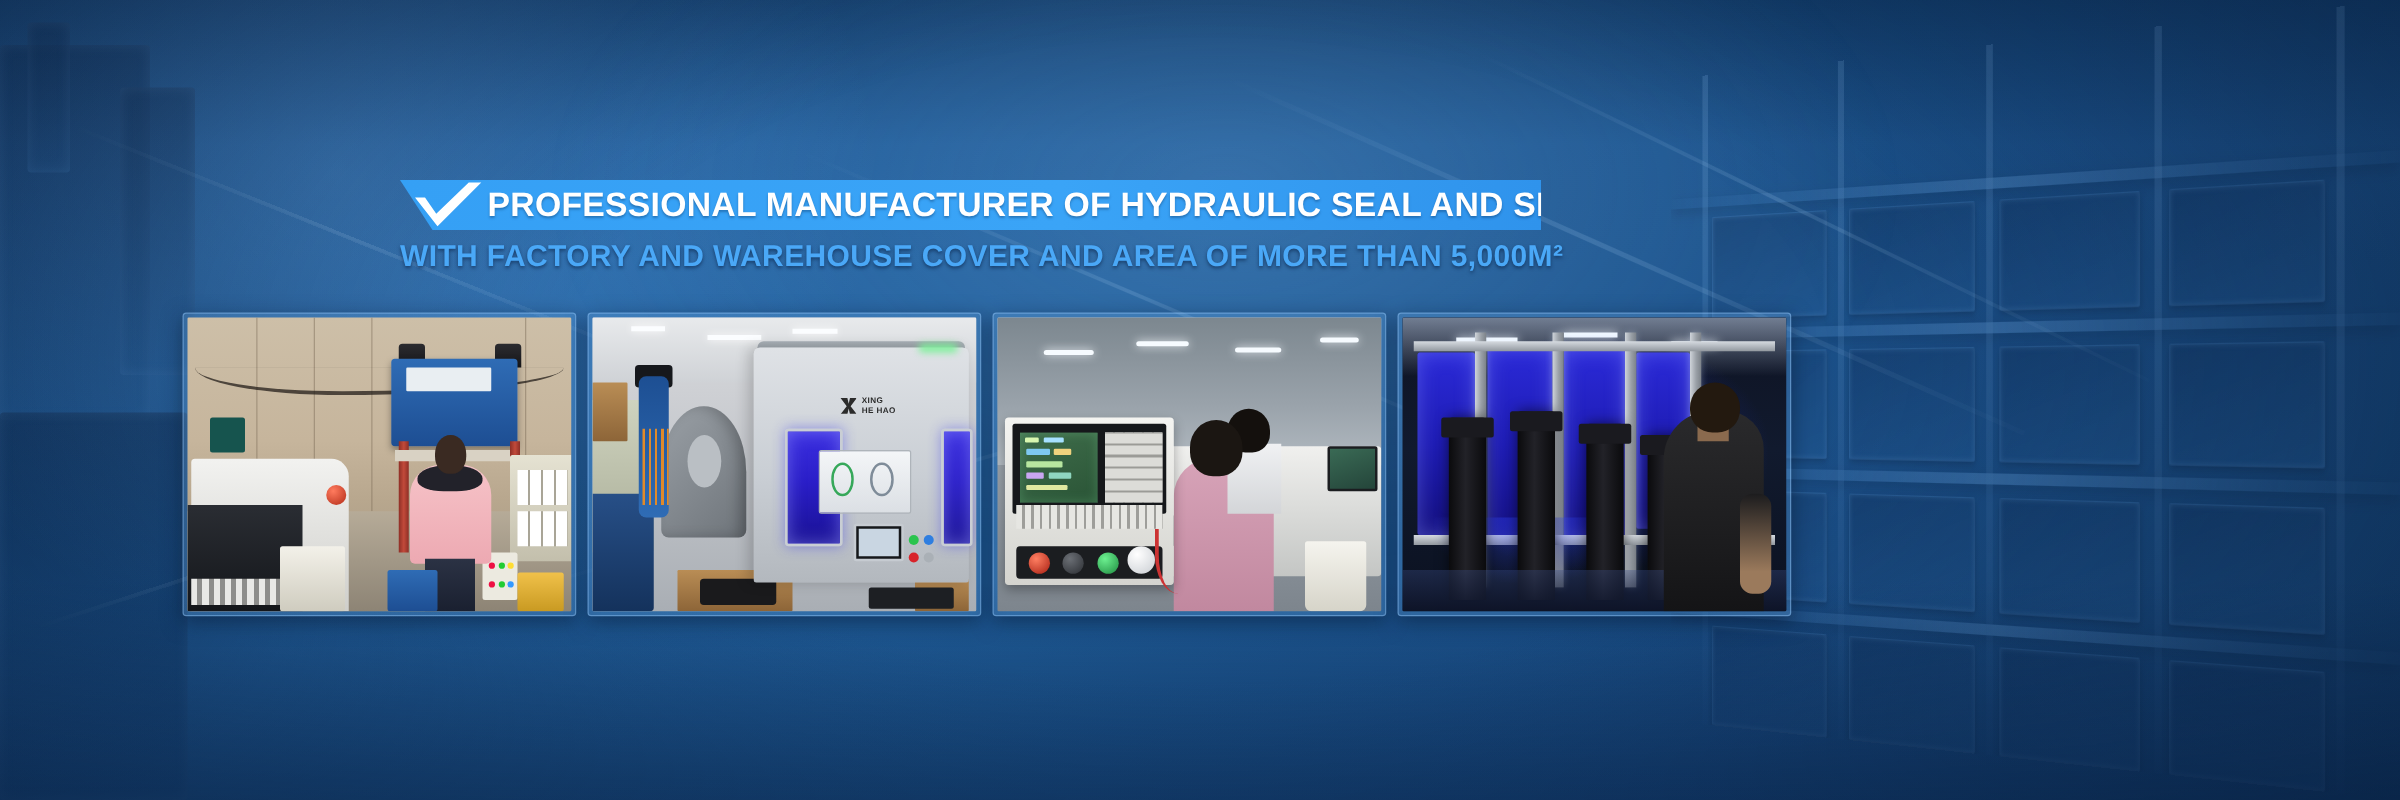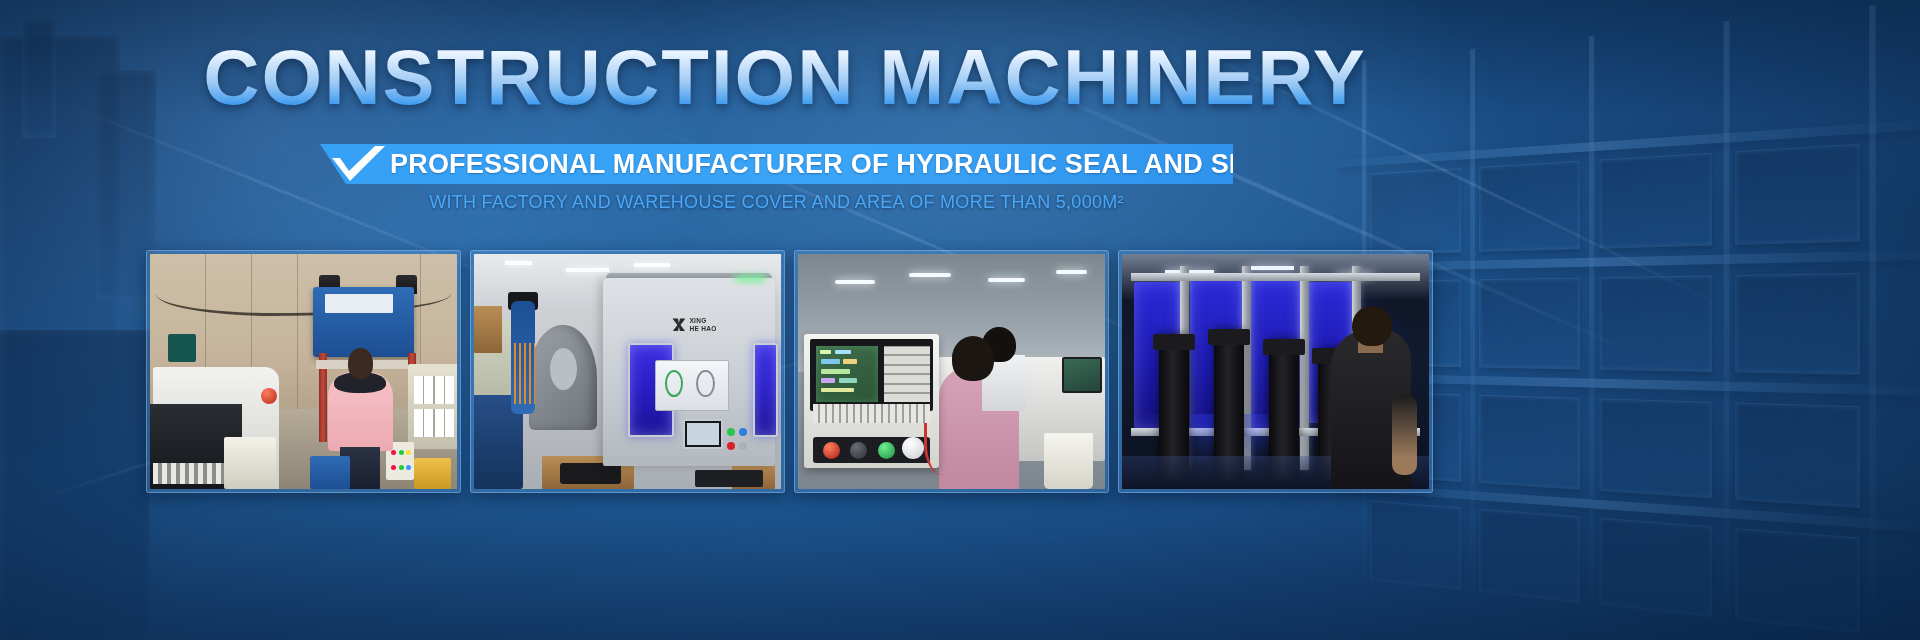--- a/index.html
+++ b/index.html
@@ -63,21 +63,21 @@
     box-shadow:0 2px 7px rgba(8,34,70,.35); }
   .sub-bar-inner { position:absolute; left:0; top:0; right:0; bottom:0;
     display:flex; align-items:center; }
   .check { position:absolute; left:8px; top:1px; width:60px; height:40px; }
   .sub-text { position:absolute; left:70px; top:0; height:40px; display:flex;
     align-items:center; color:#fff; font-size:27px; font-weight:bold;
     letter-spacing:.2px; white-space:nowrap;
     text-shadow:0 1px 2px rgba(10,50,95,.4); }
 
   .tagline { position:absolute; left:320px; top:192px; width:913px;
-    text-align:center; color:#4aa8f7; font-size:18px; font-weight:normal;
+    text-align:center; color:#4aa8f7; font-size:24px; font-weight:bold;
     letter-spacing:.3px; white-space:nowrap;
     text-shadow:0 1px 3px rgba(8,32,66,.6); }
 
   
   .photos { position:absolute; left:146px; top:250px; display:flex; gap:9px; }
   .frame { width:315px; height:243px; padding:3px; border-radius:3px;
     background:rgba(120,180,240,.22);
     border:1px solid rgba(150,200,248,.45);
     box-shadow:0 5px 16px rgba(5,22,48,.5); }
   .photo { position:relative; width:100%; height:100%; overflow:hidden;
@@ -312,21 +312,20 @@
     <div class="streak" style="left:640px;top:120px;width:640px;height:3px;transform:rotate(23deg);"></div>
     <div class="streak" style="left:980px;top:60px;width:700px;height:4px;transform:rotate(24deg);"></div>
     <div class="streak" style="left:1180px;top:40px;width:600px;height:3px;transform:rotate(26deg);"></div>
     <div class="streak" style="left:420px;top:470px;width:520px;height:3px;transform:rotate(-16deg);"></div>
     <div class="streak" style="left:30px;top:500px;width:420px;height:3px;transform:rotate(-18deg);"></div>
 
     <div class="floor"></div>
     <div class="vignette"></div>
   </div>
 
-  <div class="headline nowrap">CONSTRUCTION MACHINERY</div>
 
   <div class="sub-bar">
     <div class="sub-bar-inner">
       <svg class="check" viewBox="0 0 60 40">
         <path d="M4 13 L22 36 L57 1 L47 1 L21 26 L12 13 Z" fill="#ffffff"></path>
       </svg>
       <div class="sub-text nowrap">PROFESSIONAL MANUFACTURER OF HYDRAULIC SEAL AND SEAL KIT</div>
     </div>
   </div>
 

